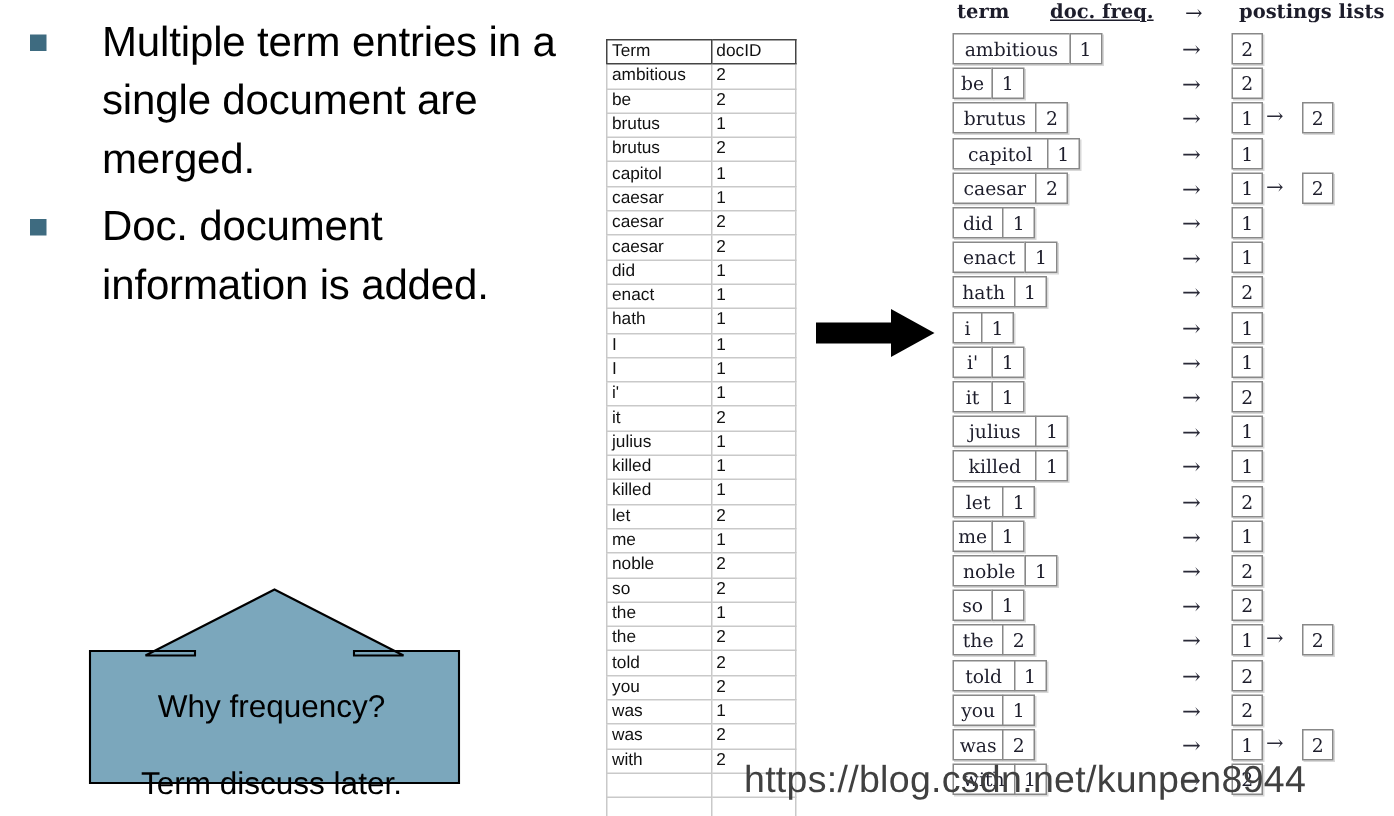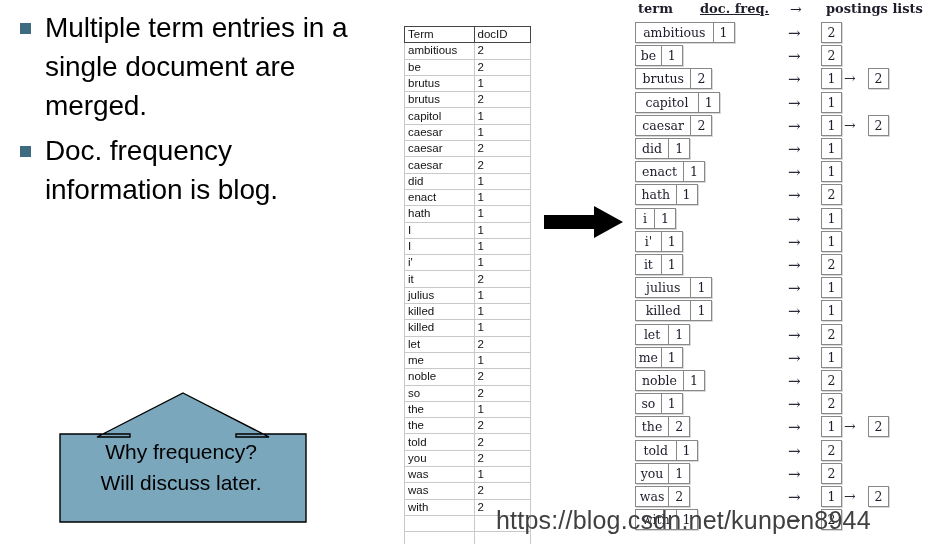--- a/index.html
+++ b/index.html
@@ -16,20 +16,21 @@
   
   #bullets {
     position: absolute;
     left: 0; top: 8px;
     width: 380px;
   }
   .bullet-row {
     display: flex;
     align-items: flex-start;
     margin-bottom: 6px;
+    gap: 23px;
   }
   .bullet-marker {
     width: 11px; height: 11px;
     background: #3e6b80;
     flex: 0 0 11px;
     margin: 15px 14px 0 20px;
   }
   .bullet-text {
     font-size: 28px;
     line-height: 39px;
@@ -51,21 +52,21 @@
   }
   #callout-text {
     position: absolute;
     left: 0; top: 46px;
     width: 246px;
     text-align: center;
     font-size: 21px;
     line-height: 31px;
     color: #000000;
   }
-  #callout-text div { white-space: nowrap; }
+  #callout-text div { white-space: nowrap; margin-top: 20px; }
 
   
   #sorted-table {
     position: absolute;
     left: 404px; top: 26px;
     width: 127px;
     border-collapse: collapse;
     font-size: 11.5px;
     color: #111;
   }
@@ -174,21 +175,21 @@
 </head>
 <body>
 
 <div id="bullets">
   <div class="bullet-row">
     <div class="bullet-marker"></div>
     <div class="bullet-text">Multiple term entries in a single document are merged.</div>
   </div>
   <div class="bullet-row">
     <div class="bullet-marker"></div>
-    <div class="bullet-text">Doc. frequency information is blog.</div>
+    <div class="bullet-text">Doc. document information is added.</div>
   </div>
 </div>
 
 <div id="callout">
   <svg id="callout-arrow-svg" viewBox="0 0 250 134">
     <path d="M125 3 L208 47 L178 47 L178 46 L178 47 L178 46 L178 47 Z" fill="none" stroke="none"></path>
     <path d="M125 3
              L209 48
              L178 48
              L178 46
@@ -574,21 +575,21 @@
         178,46
         178,46
         178,46
         178,46
         178,46" fill="none" stroke="none"></polygon>
     <polygon points="
         125,3 211,47 178,47 178,44 248,44 248,132 2,132 2,44 72,44 72,47 39,47" fill="#7ba7bc" stroke="#000000" stroke-width="1.4" stroke-linejoin="miter"></polygon>
   </svg>
   <div id="callout-text">
     <div>Why frequency?</div>
-    <div>Will discuss later.</div>
+    <div>Term discuss later.</div>
   </div>
 </div>
 
 <table id="sorted-table">
   <thead>
     <tr>
       <td class="c-term">Term</td>
       <td class="c-doc">docID</td>
     </tr>
   </thead>

